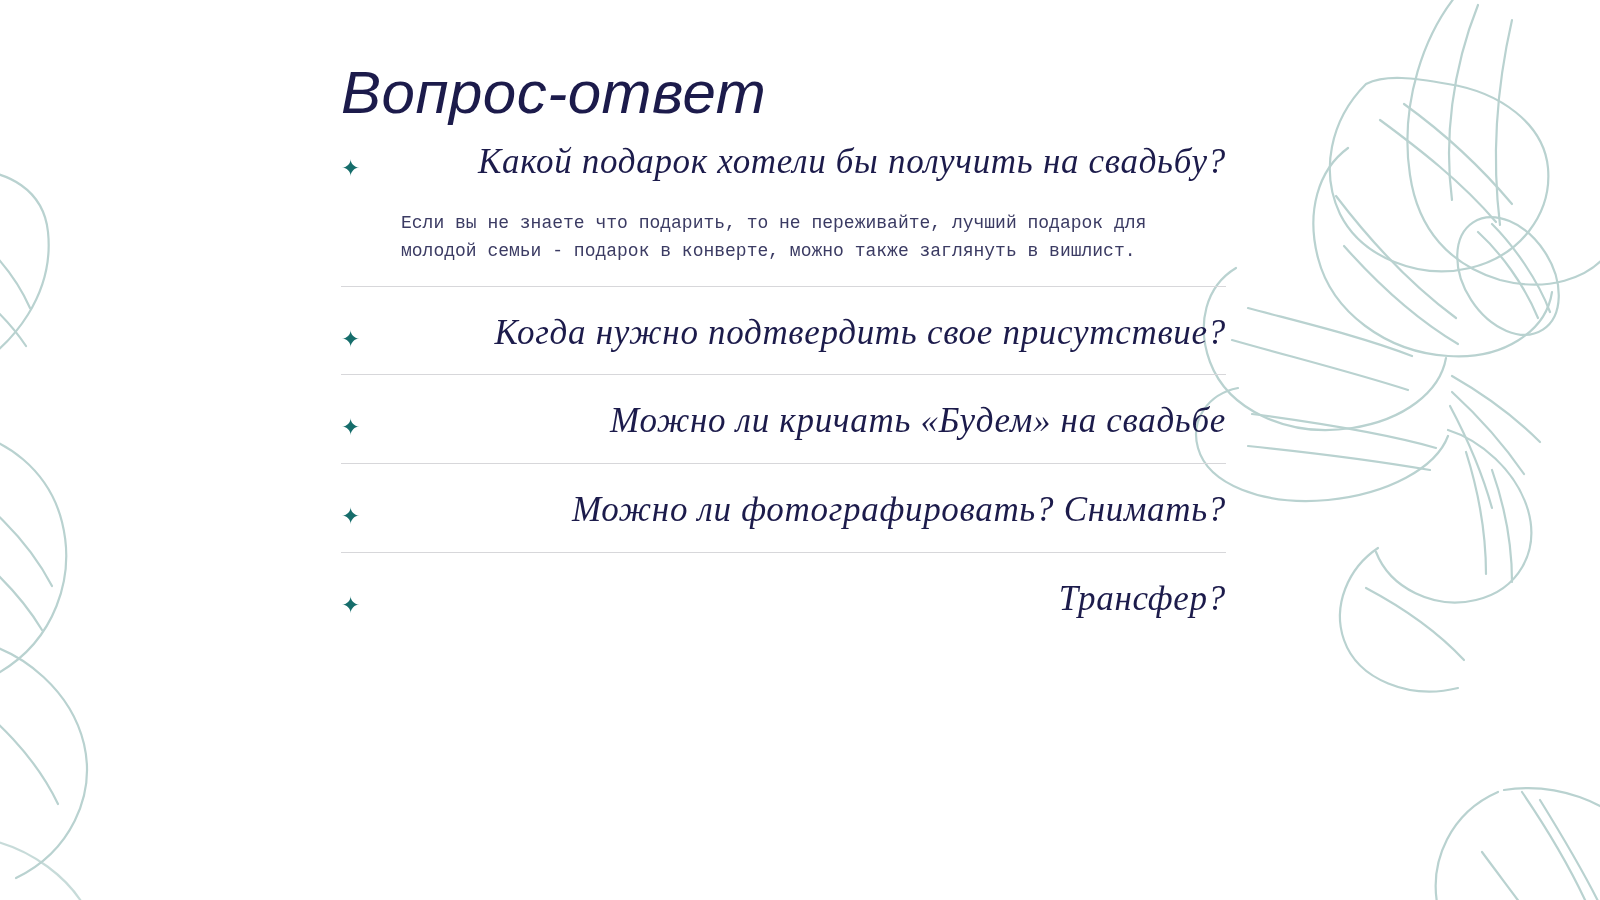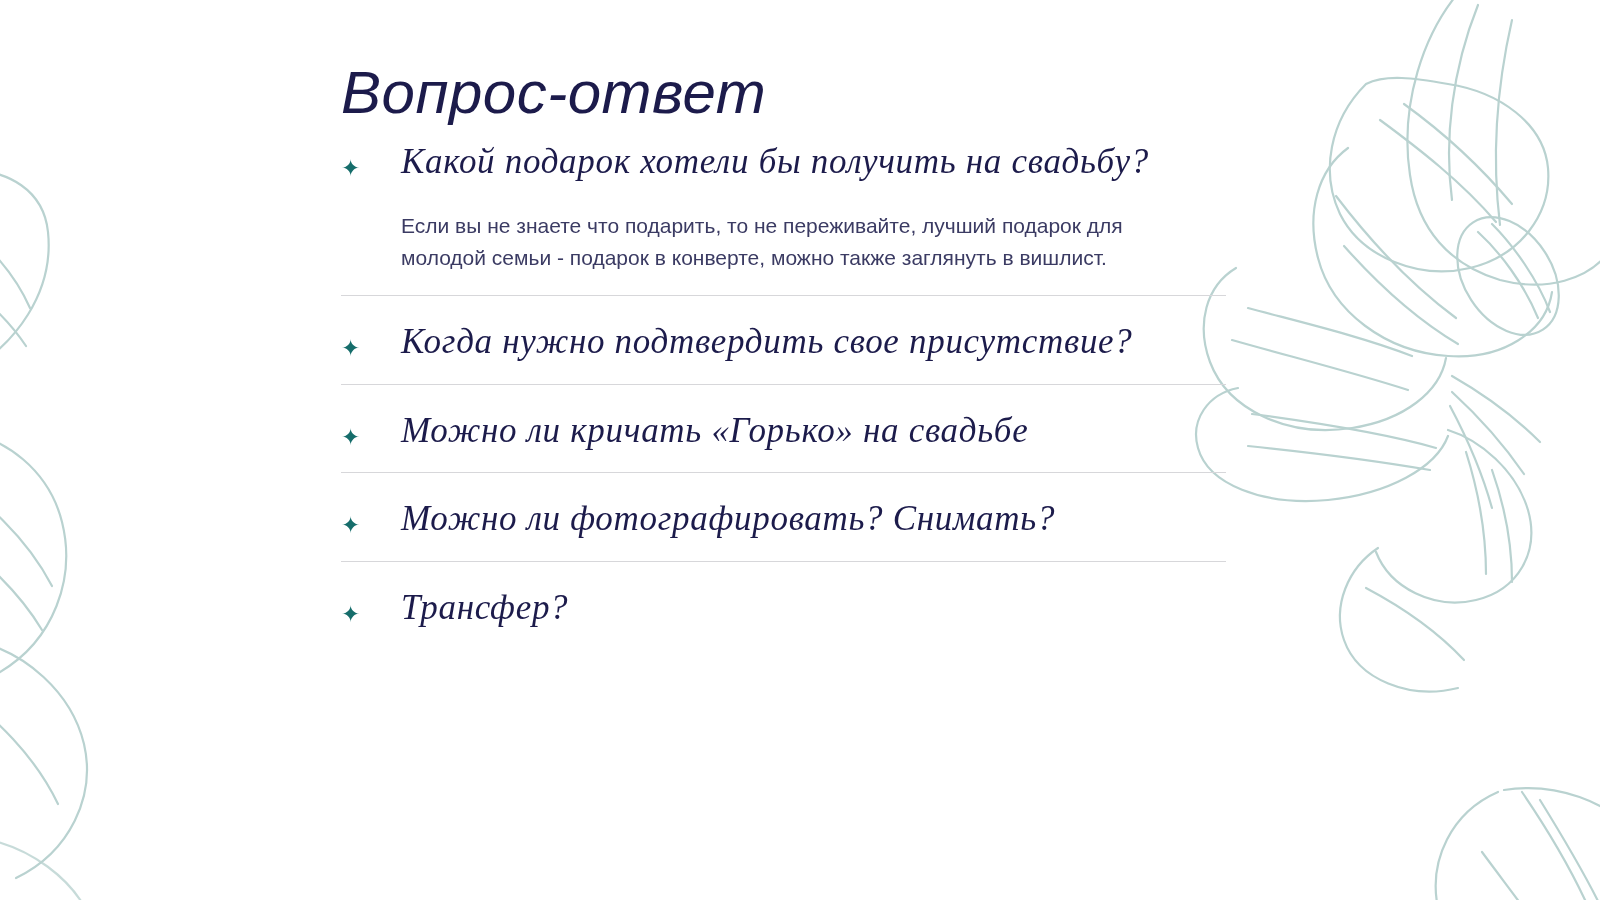--- a/index.html
+++ b/index.html
@@ -88,25 +88,26 @@
   .faq-question {
     font-family: "Liberation Serif", "DejaVu Serif", serif;
     font-style: italic;
     font-weight: 400;
     font-size: 35px;
     line-height: 1.25;
     letter-spacing: 0.7px;
     color: #1c1b4b;
     margin: 0;
     white-space: nowrap;
+    text-align: right;
   }
 
   .faq-answer {
-    font-family: Liberation Sans, sans-serif;
-    font-size: 21px;
+    font-family: Liberation Mono, monospace;
+    font-size: 18px;
     line-height: 1.55;
     color: #3b3b63;
     margin: 0;
     padding-top: 26px;
     max-width: 800px;
     white-space: pre-line;
   }
 
   
   .faq-item + .faq-item { padding-top: 24px; }
@@ -205,21 +206,21 @@
         <div class="faq-body">
           <h2 class="faq-question">Когда нужно подтвердить свое присутствие?</h2>
         </div>
       </div>
     </div>
 
     <div class="faq-item">
       <div class="faq-row">
         <span class="bullet-icon">✦</span>
         <div class="faq-body">
-          <h2 class="faq-question">Можно ли кричать «Горько» на свадьбе</h2>
+          <h2 class="faq-question">Можно ли кричать «Будем» на свадьбе</h2>
         </div>
       </div>
     </div>
 
     <div class="faq-item">
       <div class="faq-row">
         <span class="bullet-icon">✦</span>
         <div class="faq-body">
           <h2 class="faq-question">Можно ли фотографировать? Снимать?</h2>
         </div>

